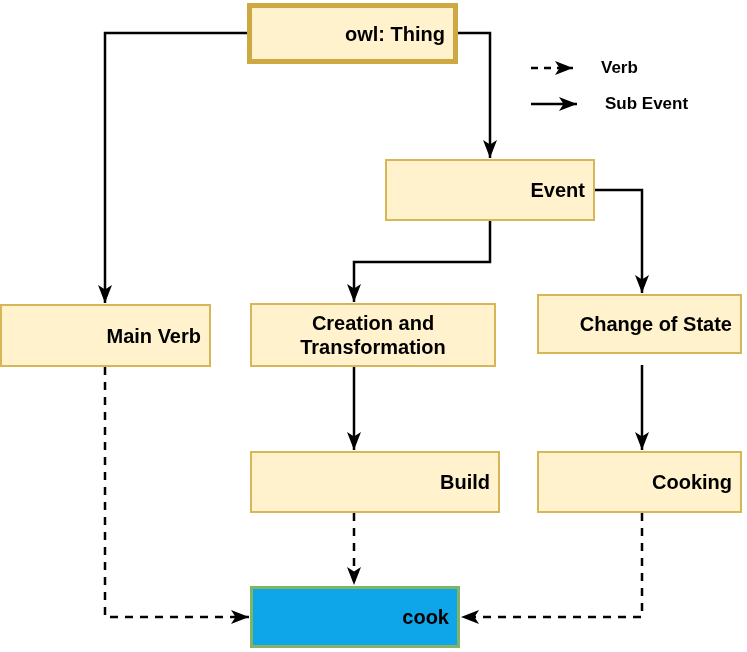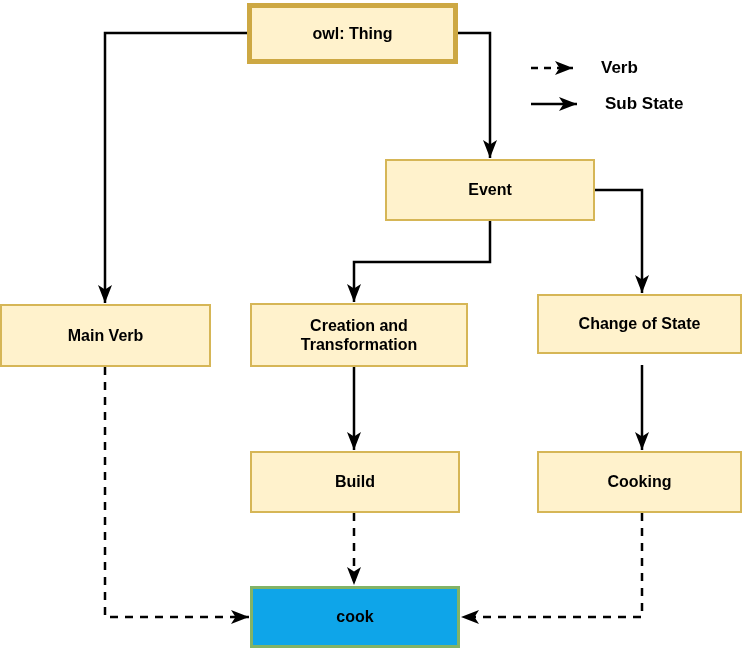--- a/index.html
+++ b/index.html
@@ -17,39 +17,39 @@
     width: 747px; height: 652px;
   }
   .edge { fill: none; stroke: #000000; stroke-width: 2.5; }
   .edge.dashed { stroke-dasharray: 8 7; }
 
   .node {
     position: absolute;
     box-sizing: border-box;
     display: flex;
     align-items: center;
-    justify-content: center;
+    justify-content: flex-end;
     text-align: center;
     background: #fff2cc;
     border: 2px solid #d6b656;
     color: #000000;
     font-weight: bold;
-    font-size: 16px;
+    font-size: 20px;
     line-height: 1.2;
     padding: 2px 8px;
   }
   .node.thick { border-width: 5px; border-color: #cda843; }
   .node.instance { background: #0ea5e9; border: 3px solid #82b366; }
 
   .n-owl-thing        { left: 247px; top: 3px;   width: 211px; height: 61px; }
   .n-event            { left: 385px; top: 159px; width: 210px; height: 62px; }
   .n-main-verb        { left: 0px;   top: 304px; width: 211px; height: 63px; }
-  .n-creation         { left: 250px; top: 303px; width: 218px; height: 64px; }
+  .n-creation         { left: 250px; top: 303px; width: 246px; height: 64px; }
   .n-change-of-state  { left: 537px; top: 294px; width: 205px; height: 60px; }
-  .n-build            { left: 250px; top: 451px; width: 210px; height: 62px; }
+  .n-build            { left: 250px; top: 451px; width: 250px; height: 62px; }
   .n-cooking          { left: 537px; top: 451px; width: 205px; height: 62px; }
   .n-cook             { left: 250px; top: 586px; width: 210px; height: 62px; }
 
   .legend {
     position: absolute;
     left: 530px;
     top: 57px;
   }
   .legend-row {
     display: flex;
@@ -124,17 +124,17 @@
     <div class="legend-row">
       <svg class="legend-arrow" width="64" height="18" viewBox="0 0 64 18" xmlns="http://www.w3.org/2000/svg">
         <path d="M1,9 L43,9" fill="none" stroke="#000000" stroke-width="2.5" stroke-dasharray="7 6" marker-end="url(#arrow)"></path>
       </svg>
       <span class="legend-label">Verb</span>
     </div>
     <div class="legend-row">
       <svg class="legend-arrow" width="68" height="18" viewBox="0 0 68 18" xmlns="http://www.w3.org/2000/svg">
         <path d="M1,9 L47,9" fill="none" stroke="#000000" stroke-width="2.5" marker-end="url(#arrow)"></path>
       </svg>
-      <span class="legend-label">Sub State</span>
+      <span class="legend-label">Sub Event</span>
     </div>
   </div>
 
 </div>
 
 </body></html>

